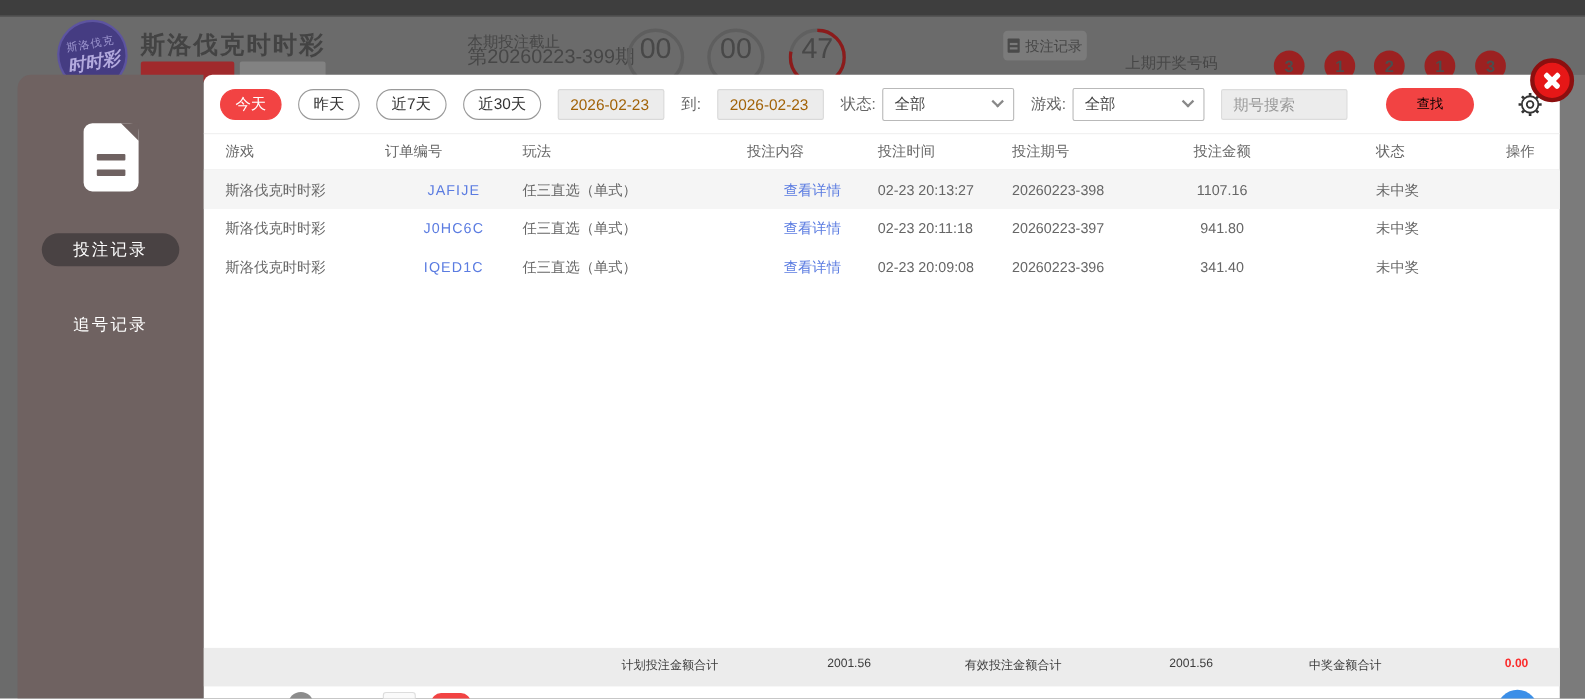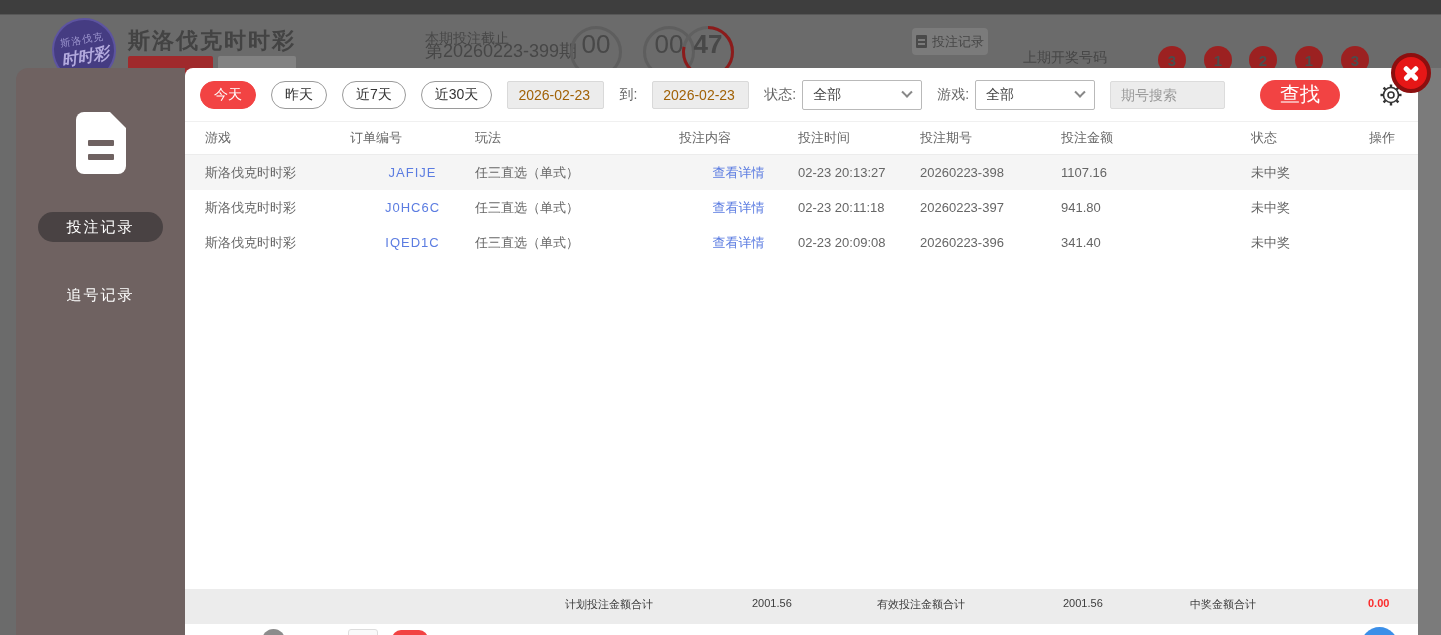--- a/index.html
+++ b/index.html
@@ -11,21 +11,21 @@
   .bglayer { position:absolute; inset:0; z-index:1; }
   .logo { position:absolute; left:52px; top:18px; width:64px; height:64px; border-radius:50%; background:#453c82; border:2px solid #5d54a0; overflow:hidden; display:flex; flex-direction:column; align-items:center; justify-content:center; transform:rotate(-10deg); }
   .logo .l1 { font-size:10px; color:#9d96cf; letter-spacing:1px; }
   .logo .l2 { font-size:16px; font-weight:bold; font-style:italic; color:#b3aade; }
   .page-title { position:absolute; left:128px; top:26px; font-size:22px; font-weight:bold; color:#434343; letter-spacing:2px; }
   .btn-red-sliver { position:absolute; left:128px; top:56px; width:85px; height:18px; background:#a02a2c; border-radius:2px; }
   .btn-gray-sliver { position:absolute; left:218px; top:56px; width:78px; height:18px; background:#828282; border-radius:2px; }
   .deadline { position:absolute; left:425px; top:30px; font-size:14px; color:#474747; }
   .period { position:absolute; left:425px; top:39px; font-size:18px; color:#474747; }
   .cd { position:absolute; top:26px; width:52px; height:52px; border-radius:50%; border:3px solid #5e5e5e; display:flex; align-items:flex-start; justify-content:center; font-size:26px; color:#484848; }
-  .cd.c1 { left:570px; } .cd.c2 { left:643px; } .cd.c3 { left:682px; border-color:#606060;font-weight:bold; }
+  .cd.c1 { left:570px; } .cd.c2 { left:643px; } .cd.c3 { left:717px; border-color:#606060; }
   .cd .arc { position:absolute; left:-3px; top:-3px; }
   .betrec-chip { position:absolute; left:912px; top:28px; width:76px; height:27px; background:#7b7b7b; border-radius:4px; display:flex; align-items:center; justify-content:center; gap:5px; font-size:13px; color:#474747; }
   .minidoc { width:11px; height:13px; background:#4a4a4a; border-radius:1px; position:relative; }
   .minidoc i { position:absolute; left:2px; right:2px; height:2px; background:#7b7b7b; }
   .minidoc i.a { top:4px; } .minidoc i.b { top:8px; }
   .lastdraw { position:absolute; left:1023px; top:49px; font-size:14px; color:#474747; }
   .ball { position:absolute; top:46px; width:28px; height:28px; border-radius:50%; background:#9c2121; color:#4d4d4d; font-size:15px; font-weight:bold; display:flex; align-items:center; justify-content:center; }
   .rightstrip { position:absolute; left:1418px; top:68px; width:23px; height:567px; background:#7b7b7b; z-index:2; }
 
   
@@ -43,28 +43,28 @@
   .filterbar { height:54px; padding:0 15px; display:flex; align-items:center; gap:15px; border-bottom:1px solid #f0f0f0; }
   .pill { height:28px; padding:0 13px; border-radius:15px; border:1px solid #9a9a9a; background:#fff; font-size:14px; color:#333; display:flex; align-items:center; cursor:pointer; white-space:nowrap; }
   .pill.active { background:var(--accent,#f24343); border-color:var(--accent,#f24343); color:#fff; }
   .datebox { width:115px; height:28px; background:#ececec; border:1px solid #d9d9d9; border-radius:2px; font-size:14px; color:#a16207; display:flex; align-items:center; padding:0 10px; }
   .flabel { font-size:14px; color:#666; white-space:nowrap; }
   .fgroup { display:flex; align-items:center; gap:6px; }
   .selbox { width:120px; height:30px; border:1px solid #b9b9b9; border-radius:2px; background:#fff; font-size:14px; color:#444; display:flex; align-items:center; justify-content:space-between; padding:0 10px; cursor:pointer; }
   .chev { width:8px; height:8px; border-right:2px solid #888; border-bottom:2px solid #888; transform:rotate(45deg) translate(-2px,-2px); }
   .searchbox { width:115px; height:28px; background:#ececec; border:1px solid #dcdcdc; border-radius:2px; font-size:14px; color:#555; padding:0 10px; outline:none; }
   .searchbox::placeholder { color:#9a9a9a; }
-  .findbtn { margin-left:20px; width:99px; height:30px; border:none; border-radius:16px; background:var(--accent,#f24343); color:#ffffff; font-size:20px; cursor:pointer; }
+  .findbtn { margin-left:20px; width:99px; height:30px; border:none; border-radius:16px; background:var(--accent,#f24343); color:#000000; font-size:12px; cursor:pointer; }
   .gear { margin-left:24px; width:26px; height:26px; cursor:pointer; display:flex; align-items:center; justify-content:center; }
 
   .thead, .trow { display:grid; grid-template-columns:145px 125px 204px 119px 122px 141px 100px 177px 1fr; padding:0 23px 0 20px; align-items:center; font-size:13px; }
   .thead { height:33px; color:#666; border-bottom:1px solid #ececec; }
   .trow { height:35px; color:#666; }
   .tbody .trow:first-child { background:#f5f5f5; }
-  .cell.num, .h.num { text-align:left; }
+  .cell.num, .h.num { text-align:center; }
   .cell.status, .h.status { padding-left:90px; }
   .cell.op, .h.op { text-align:right; }
   .link { color:var(--link,#5b7ce1); cursor:pointer;text-align:center; }
   .oid { letter-spacing:1px; }
 
   .spacer { flex:1; }
   .summary { position:relative; height:35px; background:#ececec; font-size:11px; color:#3c3c3c; }
   .summary span { position:absolute; top:8px; }
   .s-l1 { left:380px; } .s-v1 { left:567px; }
   .s-l2 { left:692px; } .s-v2 { left:878px; }

